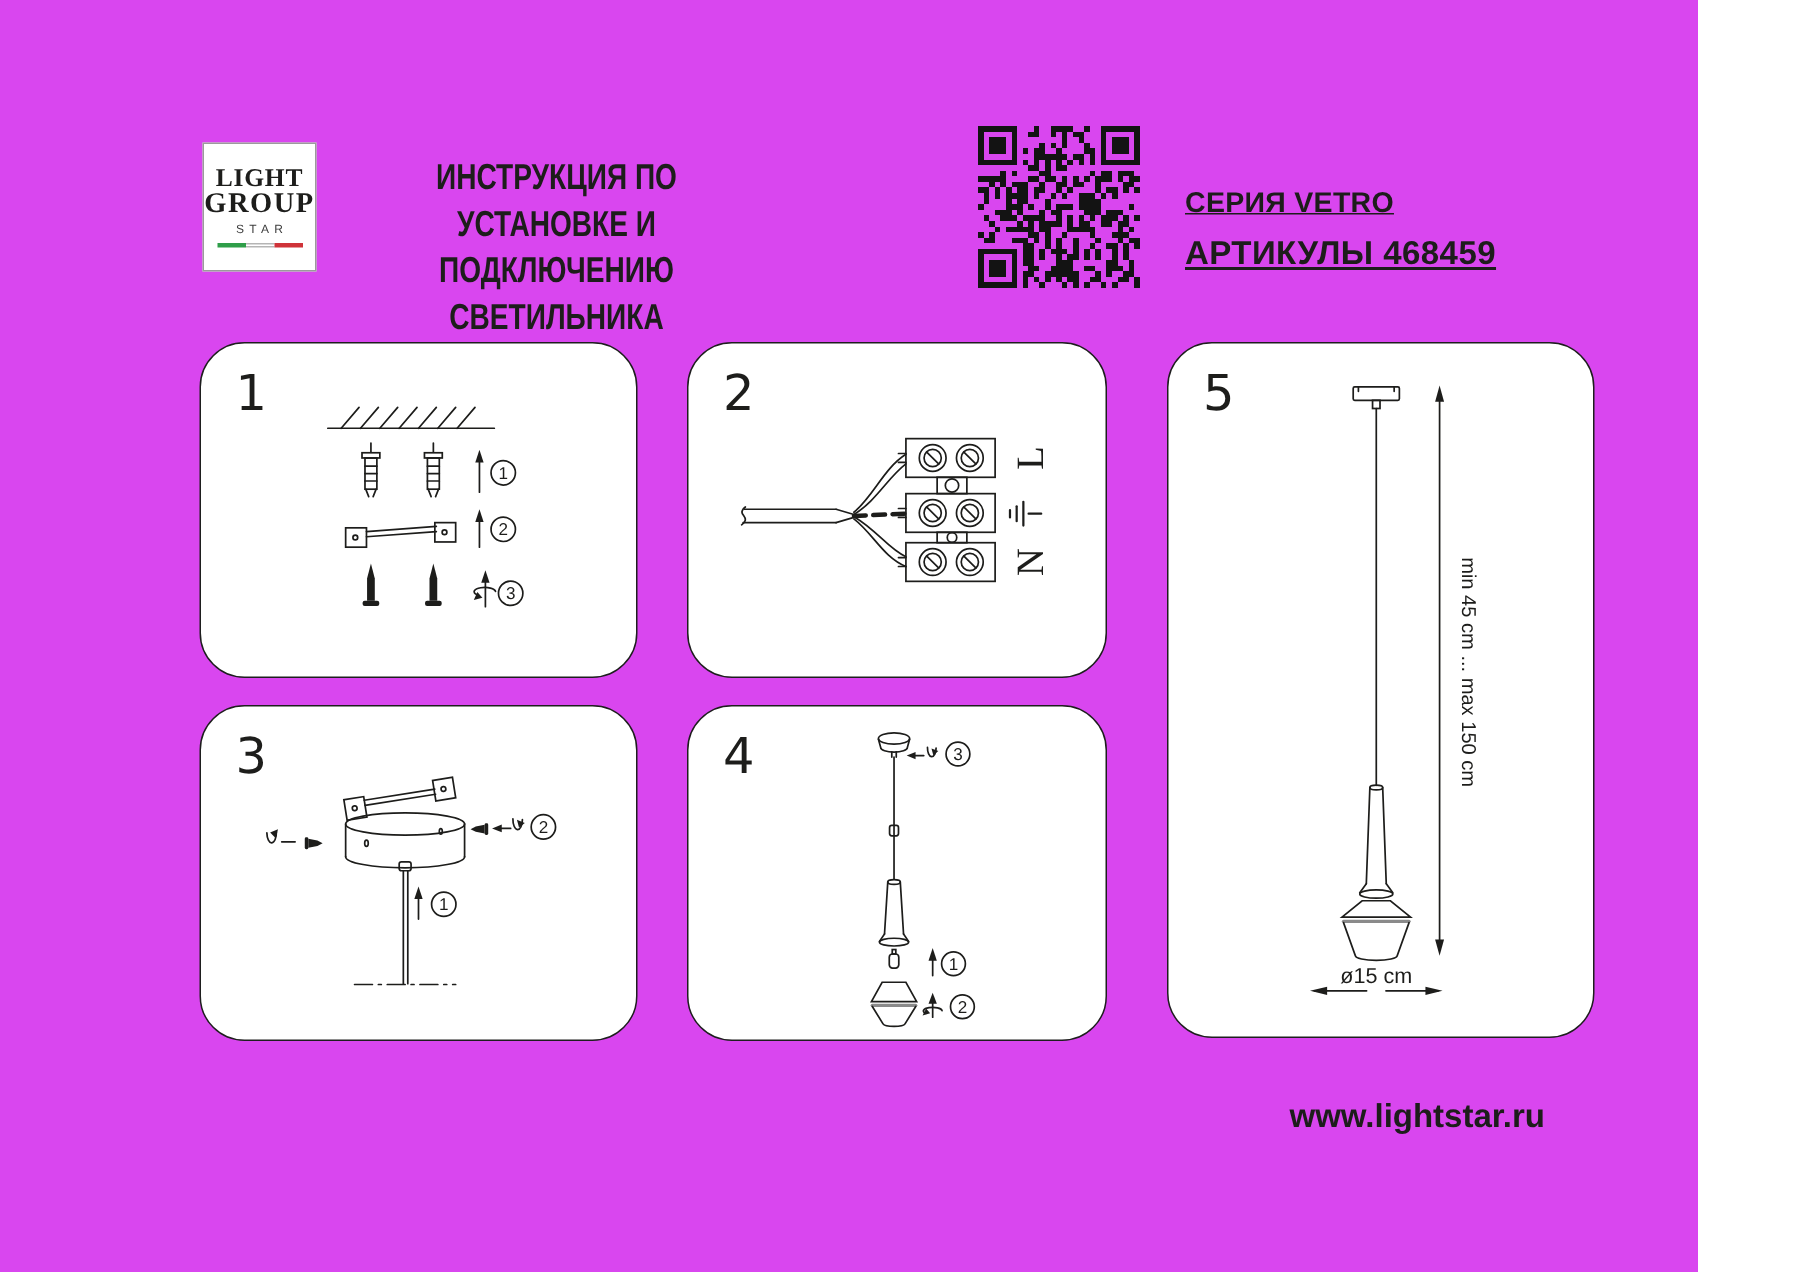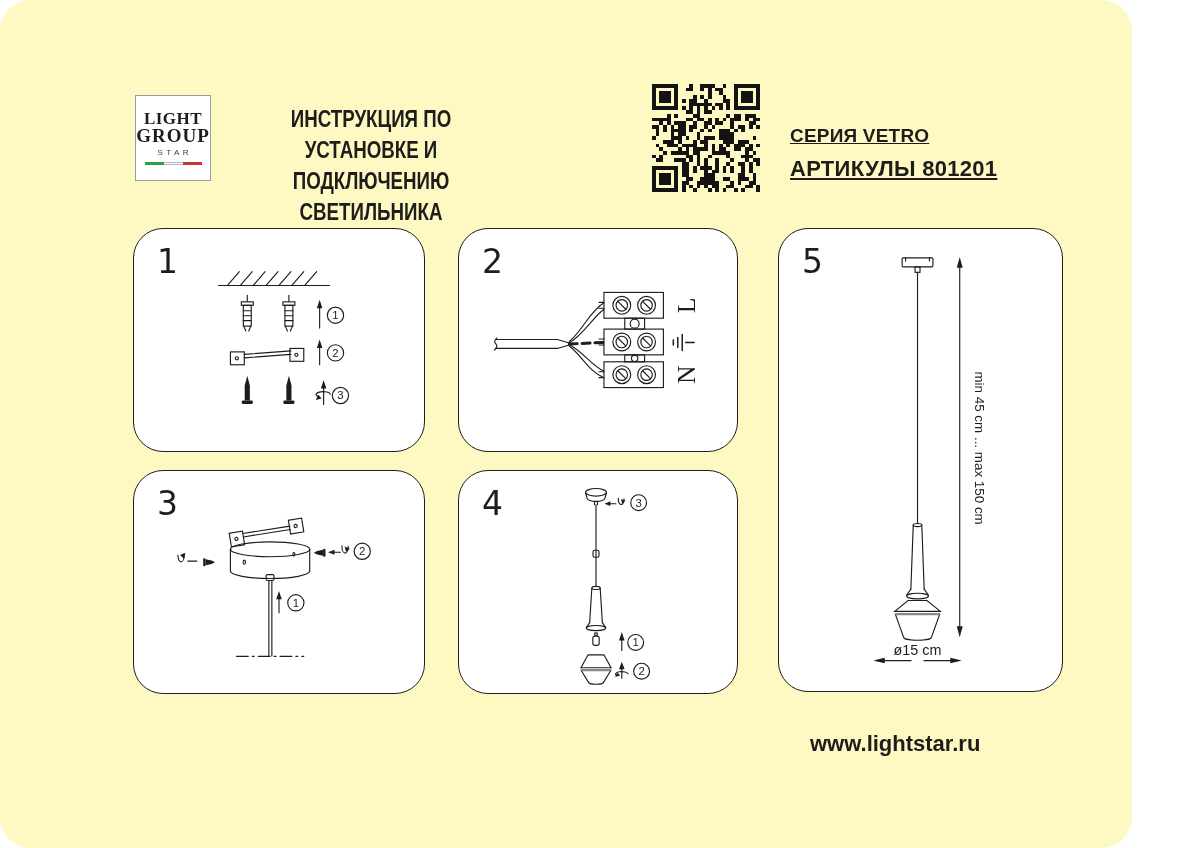--- a/index.html
+++ b/index.html
@@ -1,20 +1,20 @@
 <!DOCTYPE html>
 <html><head>
 <meta charset="utf-8">
 <style>
   * { box-sizing: border-box; margin: 0; padding: 0; }
   html,body { background:#fff; }
   .page {
     position: relative; width: 1132px; height: 848px;
-    background: #fef9c3; overflow: hidden;
-    font-family: "Liberation Sans", sans-serif; color: #1d1d1b; border-radius: 31px;
+    background: #d946ef; overflow: hidden;
+    font-family: "Liberation Sans", sans-serif; color: #1d1d1b;
   }
   
   .logo-box {
     position: absolute; left: 135px; top: 95px; width: 76px; height: 86px;
     border: 1px solid #9b9b9b; background: #fff;
     display: flex; flex-direction: column; align-items: center; justify-content: center;
   }
   .logo-light { font-family: "Liberation Serif", serif; font-weight: 700; font-size: 17px; letter-spacing: .5px; line-height: 16px; }
   .logo-star  { font-family: "Liberation Serif", serif; font-weight: 700; font-size: 19px; letter-spacing: 1px; line-height: 18px; }
   .logo-group { font-size: 8px; letter-spacing: 3.5px; margin-top: 3px; color: #3c3c3c; text-indent: 3.5px; }
@@ -45,21 +45,21 @@
   .p2 { left: 458px; top: 228px; width: 280px; height: 224px; }
   .p3 { left: 133px; top: 470px; width: 292px; height: 224px; }
   .p4 { left: 458px; top: 470px; width: 280px; height: 224px; }
   .p5 { left: 778px; top: 228px; width: 285px; height: 464px; }
   .badge-digit { font-family: "Liberation Sans", sans-serif; }
   .sv-sans  { font-family: "Liberation Sans", sans-serif; }
   .sv-serif { font-family: "Liberation Serif", serif; }
   
   .website {
     position: absolute; left: 810px; top: 731px; width: 220px;
-    text-align: left; font-weight: bold; font-size: 22px;
+    text-align: right; font-weight: bold; font-size: 22px;
   }
 </style>
 </head>
 <body>
 
 <div class="page">
 
   <div class="logo-box">
     <div class="logo-light">LIGHT</div>
     <div class="logo-star">GROUP</div>
@@ -479,21 +479,21 @@
           <rect x="19" y="28" width="1" height="1"></rect>
           <rect x="22" y="28" width="1" height="1"></rect>
           <rect x="24" y="28" width="1" height="1"></rect>
           <rect x="28" y="28" width="1" height="1"></rect>
         </g>
       </svg>
   </div>
 
   <div class="series-block">
     <div class="series-label">СЕРИЯ VETRO</div>
-    <div class="article-label">АРТИКУЛЫ 801201</div>
+    <div class="article-label">АРТИКУЛЫ 468459</div>
   </div>
 
   <div class="panel p1">
     <div class="panel-number">1</div>
     <svg class="draw" viewBox="0 0 292 224">
       <g stroke="#1d1d1b" stroke-width="1.15" fill="none" stroke-linecap="round">
         <g>
           <line x1="85" y1="57" x2="197" y2="57"></line>
           <line x1="94" y1="57" x2="106" y2="43"></line>
             <line x1="107" y1="57" x2="119" y2="43"></line>

